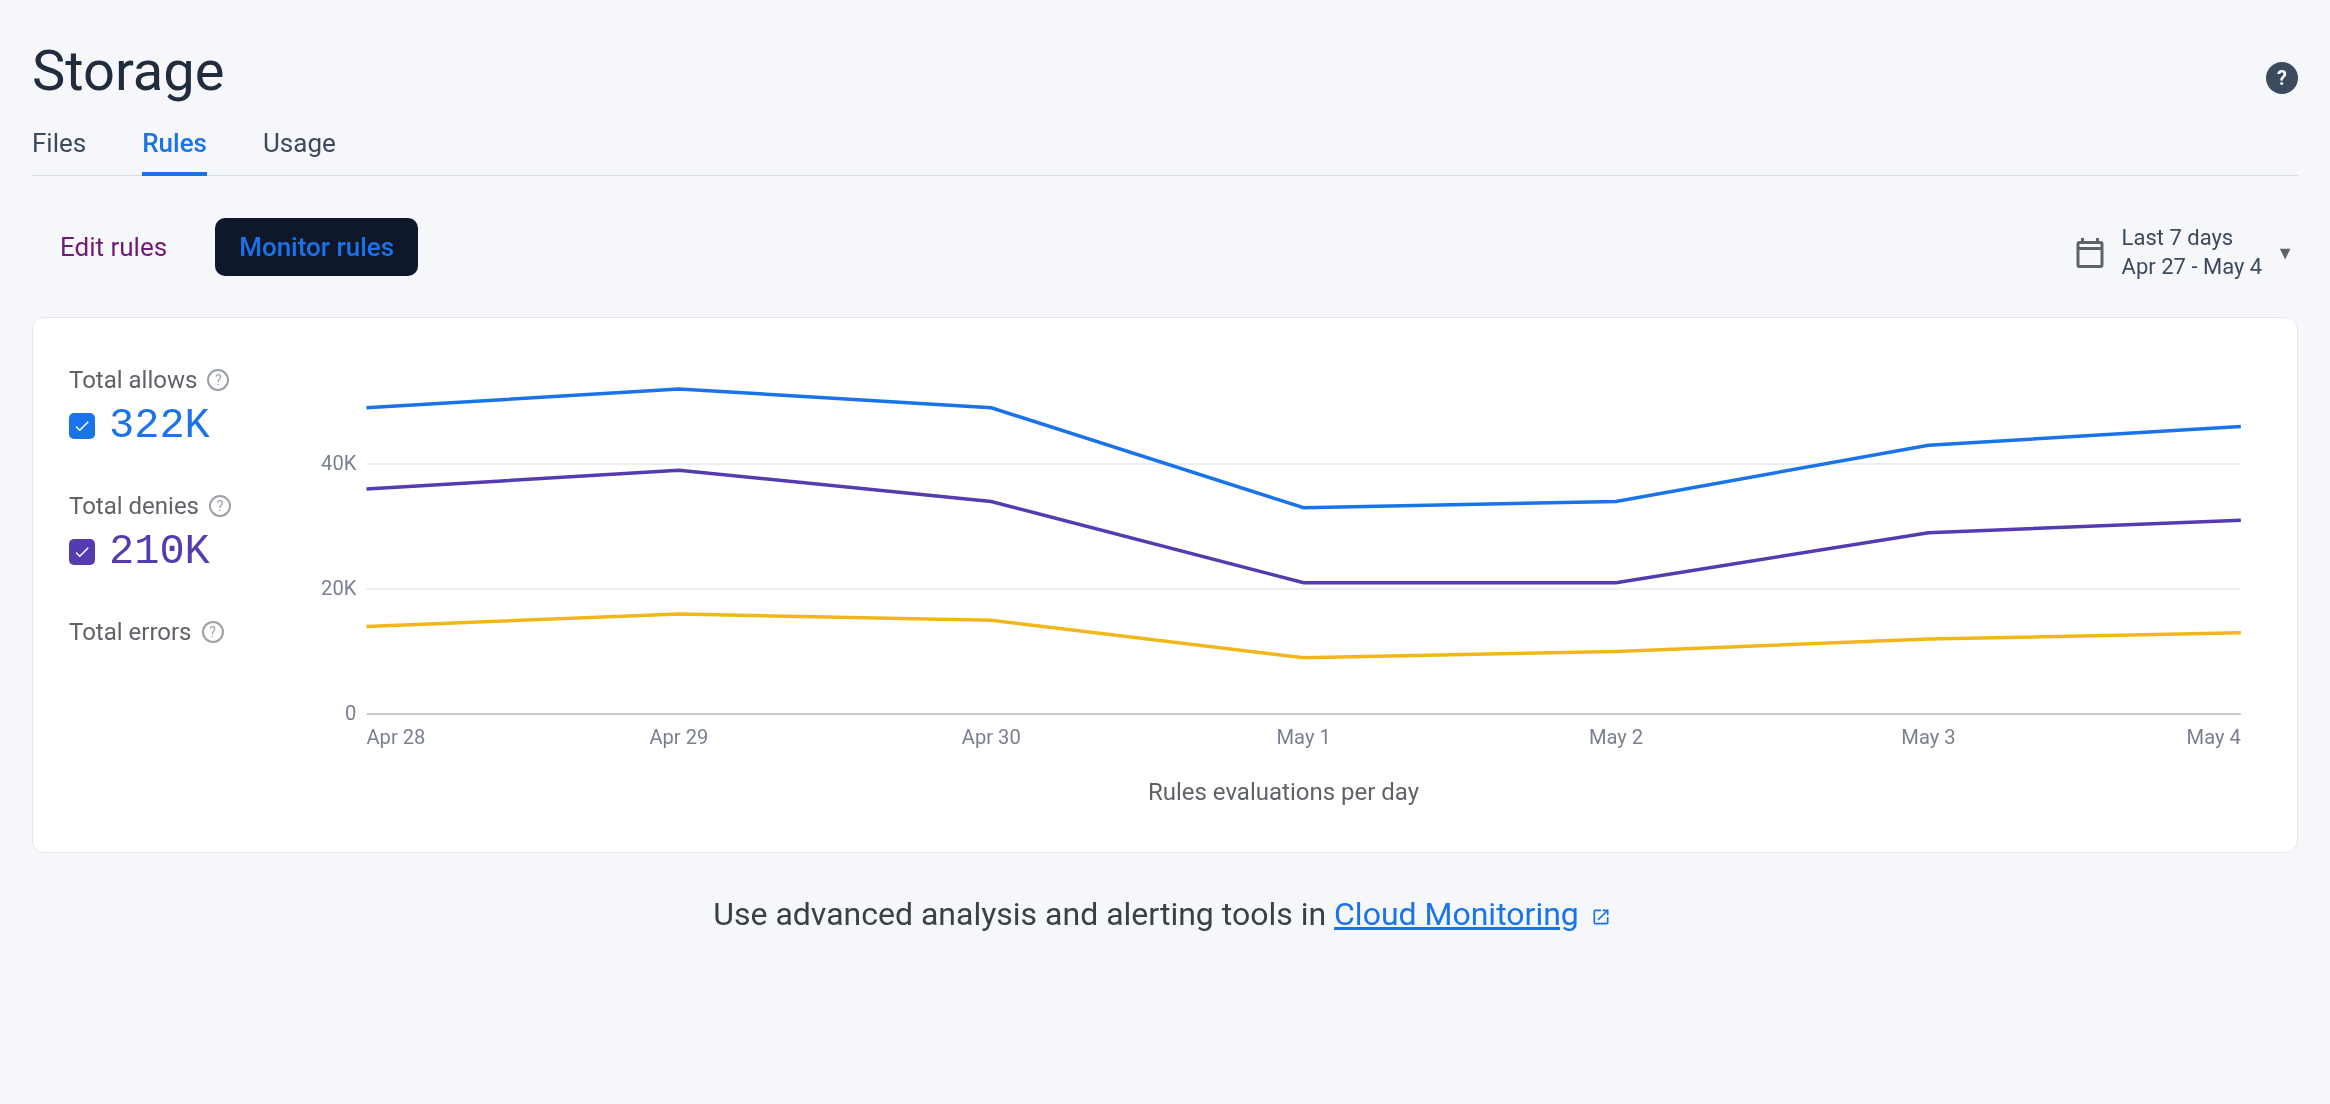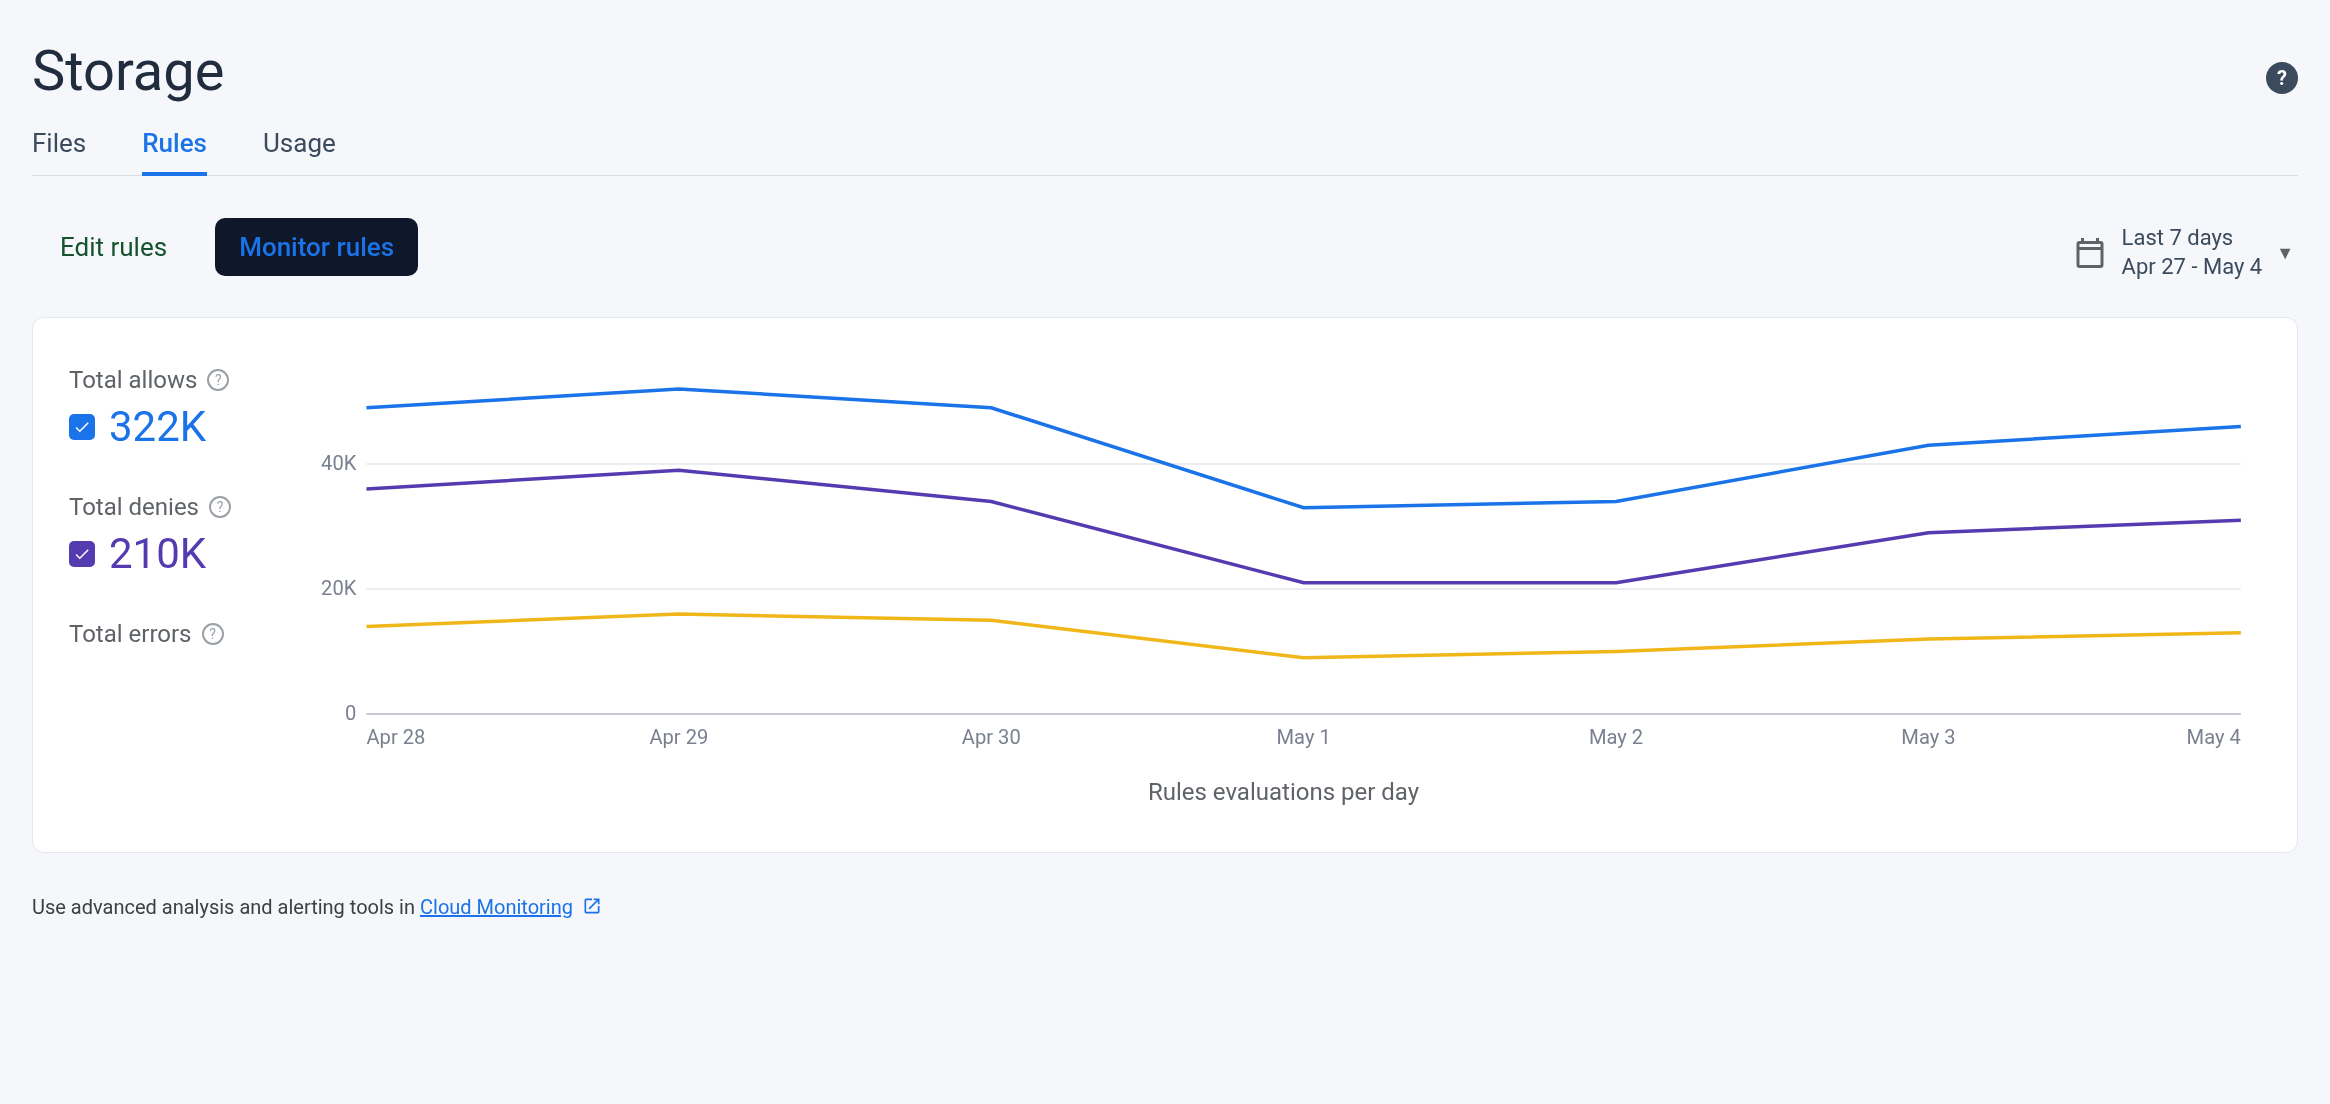--- a/index.html
+++ b/index.html
@@ -25,51 +25,51 @@
   }
 
   .tabs { display: flex; gap: 56px; border-bottom: 1px solid #d9dde3; }
   .tab { padding: 0 0 14px 0; font-size: 26px; color: #3b4a5c; cursor: pointer; }
   .tab.active { color: #1a73e8; font-weight: 500; border-bottom: 4px solid #1a73e8; margin-bottom: -1px; }
 
   .card { background: #fff; border: 1px solid #e4e7ec; border-radius: 12px; margin-top: 36px; padding: 36px 36px 46px 36px; }
 
   .subtab-row { display: flex; align-items: center; justify-content: space-between; margin: 36px 4px 0 4px; }
   .subtabs { display: flex; gap: 24px; align-items: center; }
-  .subtab { padding: 14px 24px; font-size: 26px; color: #14532d; cursor: pointer; border-radius: 10px; }
+  .subtab { padding: 14px 24px; font-size: 26px; color: #701a75; cursor: pointer; border-radius: 10px; }
   .subtab.active { background: #0f172a; color: #1a73e8; font-weight: 500; }
 
   .date-picker { display: flex; align-items: center; gap: 14px; cursor: pointer; color: #3b4a5c; margin-top: 12px; }
   .date-picker .labels { display: flex; flex-direction: column; font-size: 22px; line-height: 1.3; }
   .date-picker .cal-icon { width: 36px; height: 36px; fill: #5f6368; }
   .date-picker .caret { font-size: 18px; color: #5f6368; }
 
   .chart-row { display: flex; gap: 17px; }
   .legend-col { display: flex; flex-direction: column; gap: 42px; padding-top: 12px; flex: 0 0 220px; }
   .legend-item .lbl-row { display: flex; align-items: center; gap: 10px; font-size: 24px; color: #5f6368; }
-  .legend-item .val-row { display: flex; align-items: center; gap: 14px; margin-top: 8px; }
+  .legend-item .val-row { display: flex; align-items: center; gap: 14px; margin-top: 8px; font-family: Liberation Mono, monospace; }
   .legend-item .val { font-size: 42px; font-weight: 400; }
   .legend-item .cb {
     width: 26px; height: 26px; border-radius: 5px; display: inline-flex; align-items: center; justify-content: center;
   }
   .legend-item .cb svg { width: 18px; height: 18px; fill: #fff; }
   .hint-icon {
     width: 22px; height: 22px; border: 2px solid #9aa0a6; border-radius: 50%; display: inline-flex;
     align-items: center; justify-content: center; font-size: 14px; color: #9aa0a6;
   }
 
   .chart-area { flex: 1; position: relative; }
   .chart-svg { width: 100%; height: 400px; display: block; }
   .grid-line { stroke: #e4e7ec; stroke-width: 1.5; }
   .axis-line { stroke: #c7cbd1; stroke-width: 2; }
   .series-line { fill: none; stroke-width: 3.5; }
   .tick-label { font-size: 20px; fill: #7a8090; }
   .x-label { text-align: center; font-size: 24px; color: #5f6368; margin-top: 24px; }
 
-  .footer-note { text-align: left; font-size: 20px; color: #3c4043; margin-top: 42px; padding-right: 6px; }
+  .footer-note { text-align: center; font-size: 32px; color: #3c4043; margin-top: 42px; padding-right: 6px; }
   .footer-note a { color: #1a73e8; text-decoration: underline; }
   .ext-icon { width: 20px; height: 20px; vertical-align: -2px; margin-left: 4px; }
 </style>
 </head>
 <body>
 
 <div class="page">
 
   <div class="header-row">
     <h1 class="page-title">Storage</h1>

